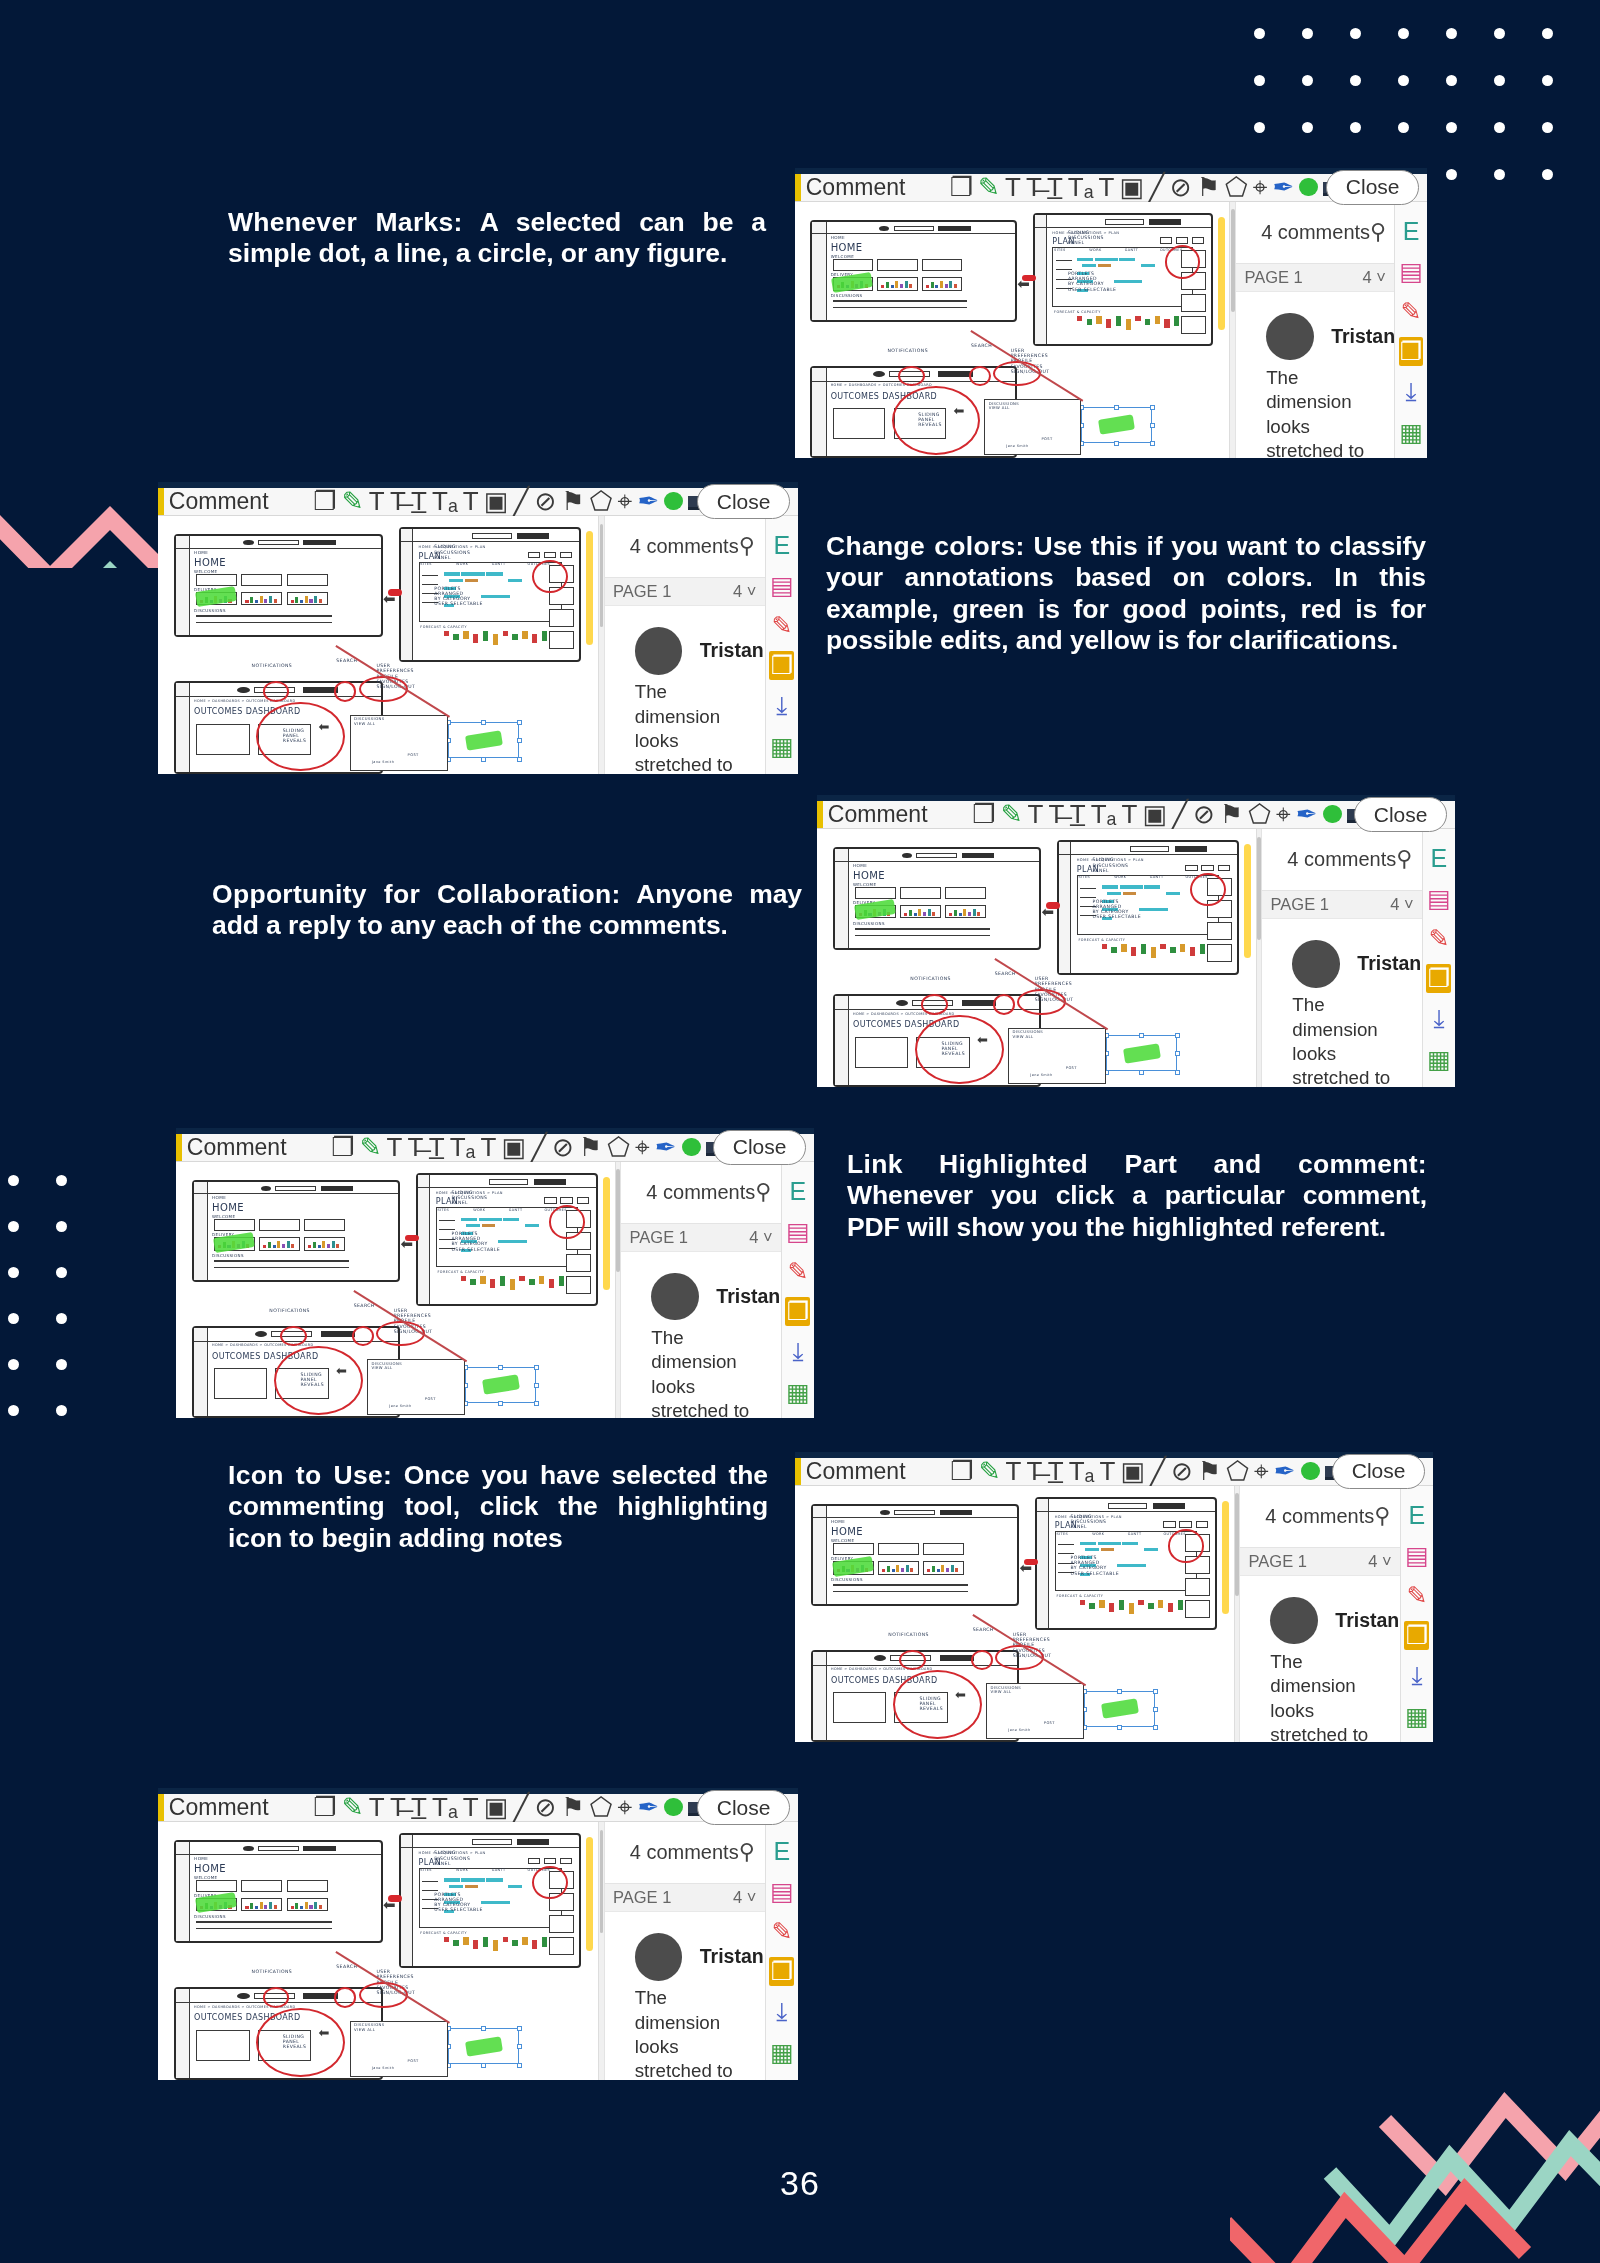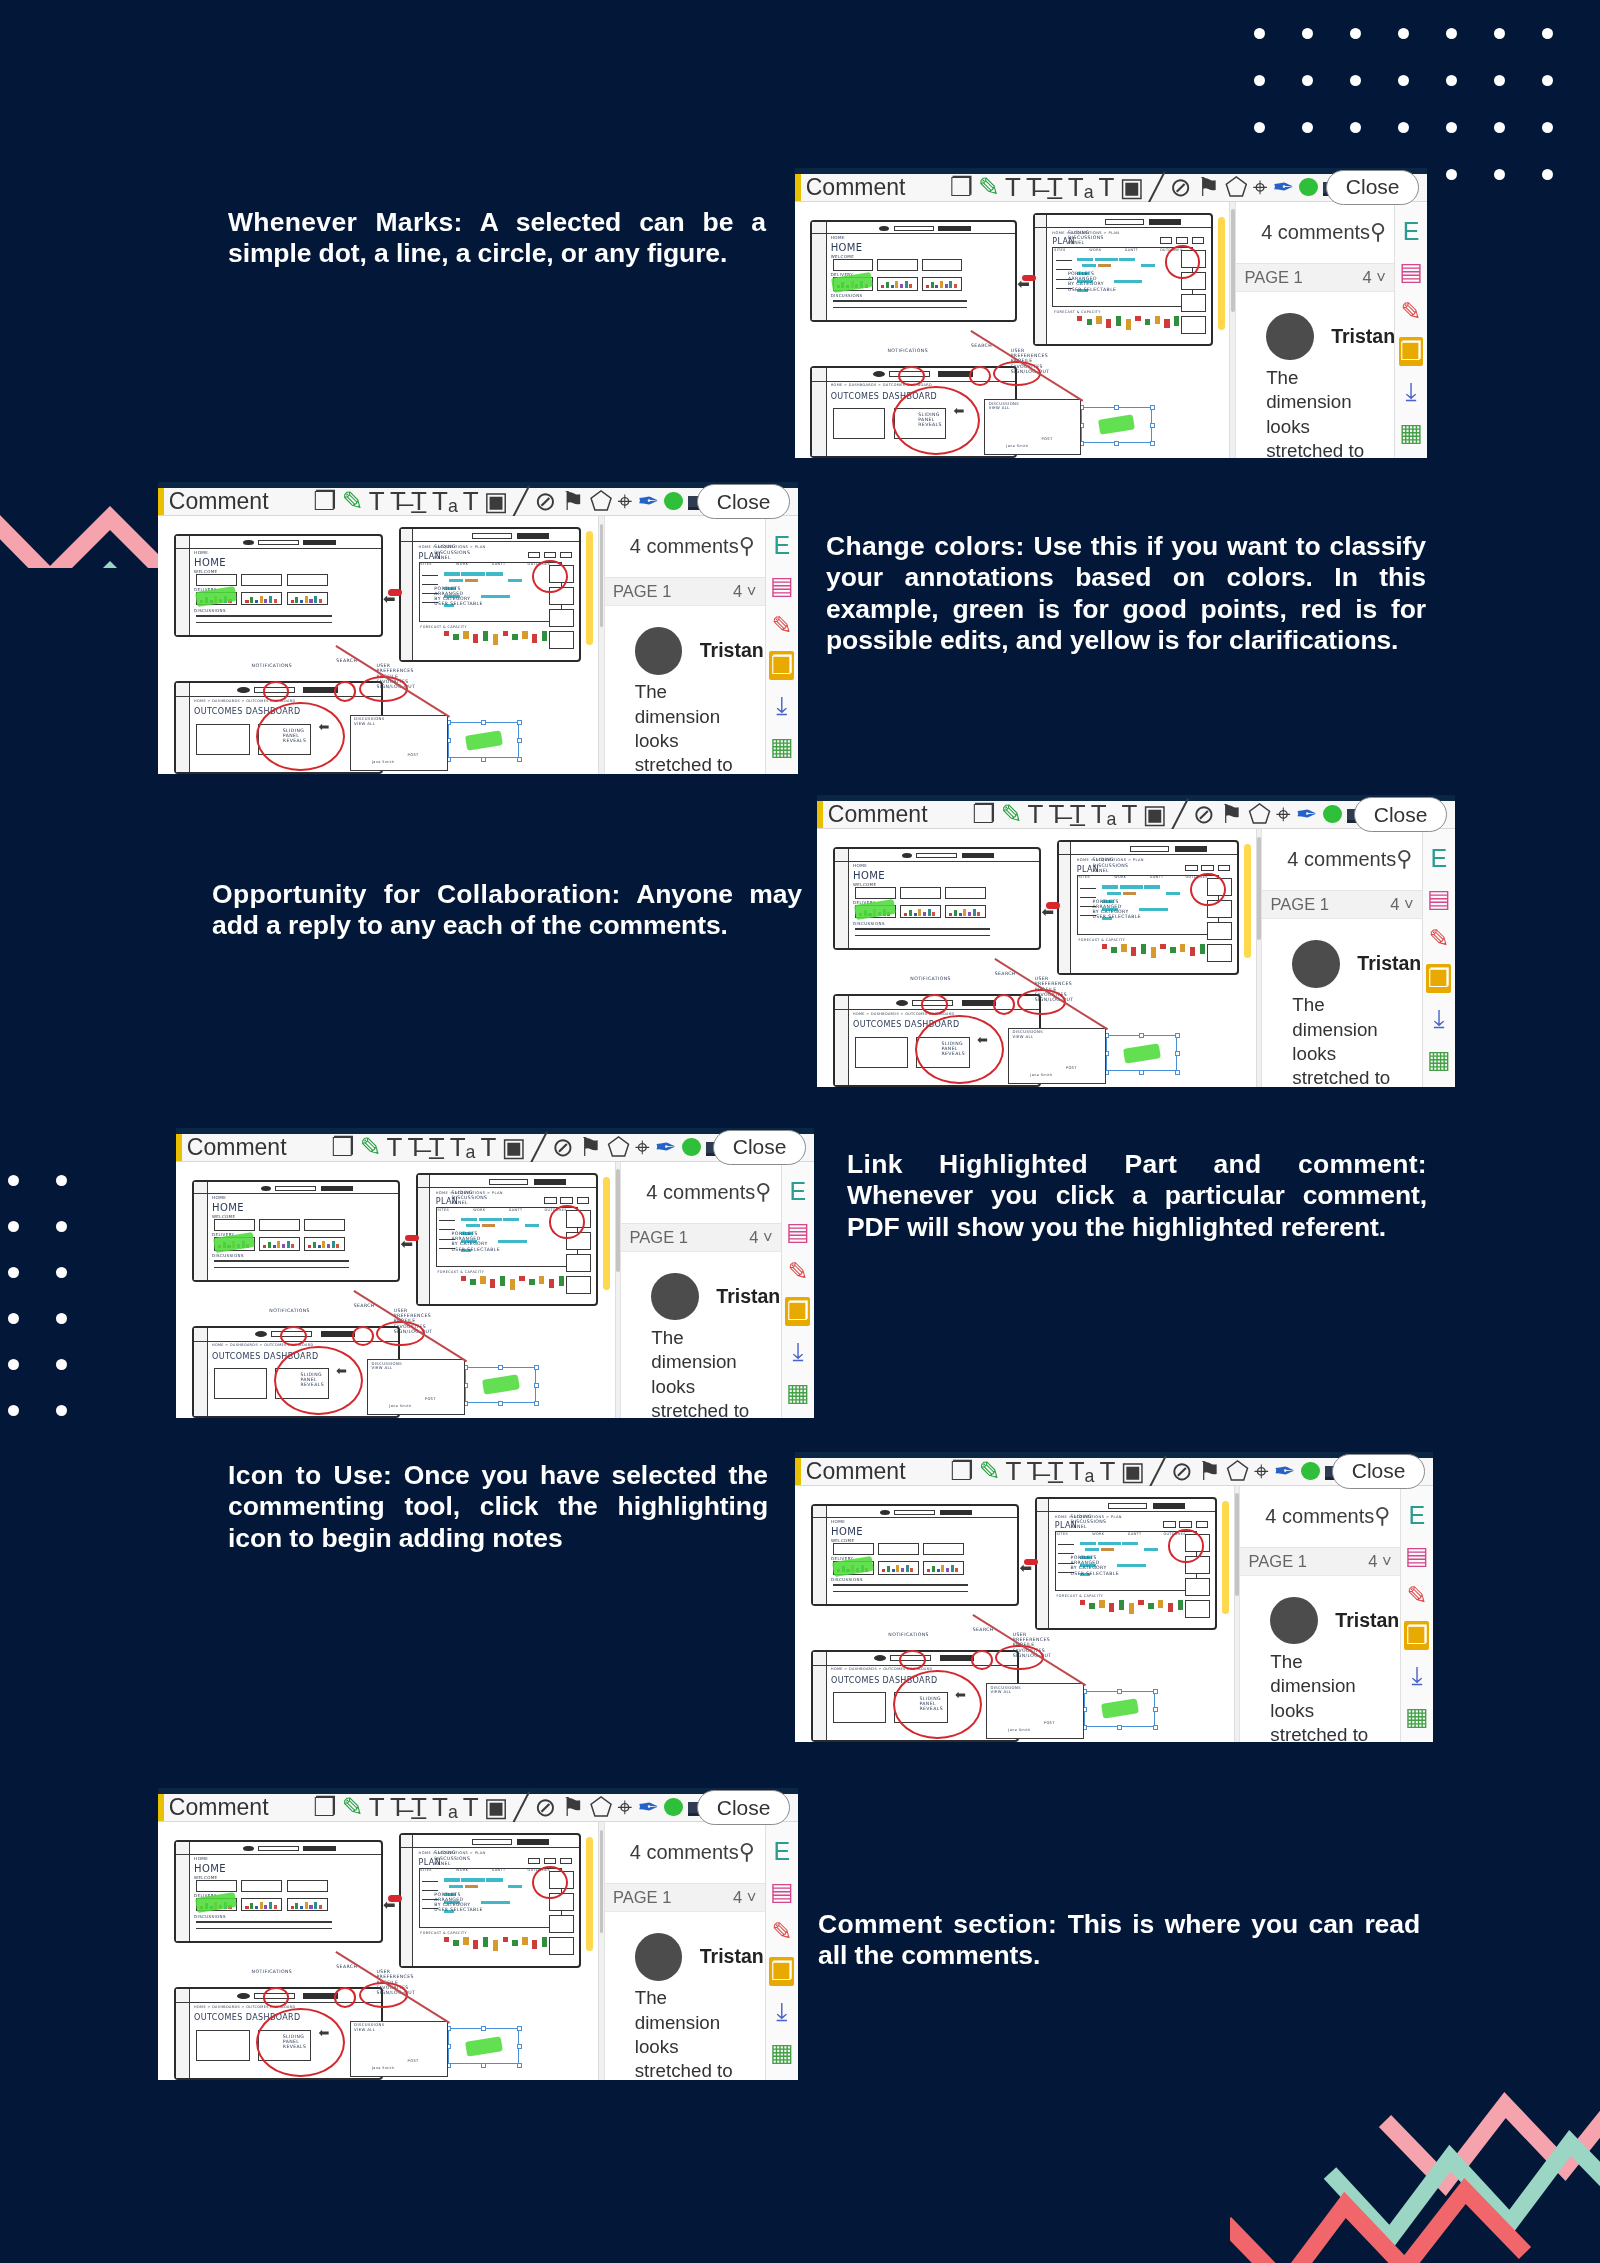--- a/index.html
+++ b/index.html
@@ -176,23 +176,20 @@
   </div>
 
   <div class="txt" style="left:212px; top:879px; width:590px;">
     <span class="lead">Opportunity for Collaboration:</span><span> Anyone may add a reply to any each of the comments.</span>
   </div>
 
   <div class="txt" style="left:228px; top:1460px; width:540px;">
     <span class="lead">Icon to Use:</span><span> Once you have selected the commenting tool, click the highlighting icon to begin adding notes</span>
   </div>
 
-  <div class="txt" style="left:818px; top:1909px; width:602px;">
-    <span class="lead">Comment section:</span><span> This is where you can read all the comments.</span>
-  </div>
 
   <div class="shot" style="left:795px; top:168px; width:632px; height:290px; font-size:50px;">
       <div class="shot-topstrip"></div>
       <div class="shot-toolbar">
         <div class="tb-accent"></div>
         <span class="tb-label">Comment</span>
         <div class="tb-icons">
           <span class="tbi">❐</span>
           <span class="tbi green">✎</span>
           <span class="tbi">T</span>
@@ -1470,13 +1467,14 @@
           <div class="rail-i" style="color: rgb(214, 70, 140);">▤</div>
           <div class="rail-i" style="color: rgb(224, 70, 70);">✎</div>
           <div class="rail-i sel" style="color: rgb(255, 255, 255);">❐</div>
           <div class="rail-i" style="color: rgb(74, 99, 200);">⤓</div>
           <div class="rail-i" style="color: rgb(67, 160, 71);">▦</div>
           <div class="rail-i" style="color: rgb(42, 157, 143);">⚇</div>
         </div>
       </div>
     </div>
 
+  <div class="pagenum">36</div>
 </div>
 
 </body></html>

